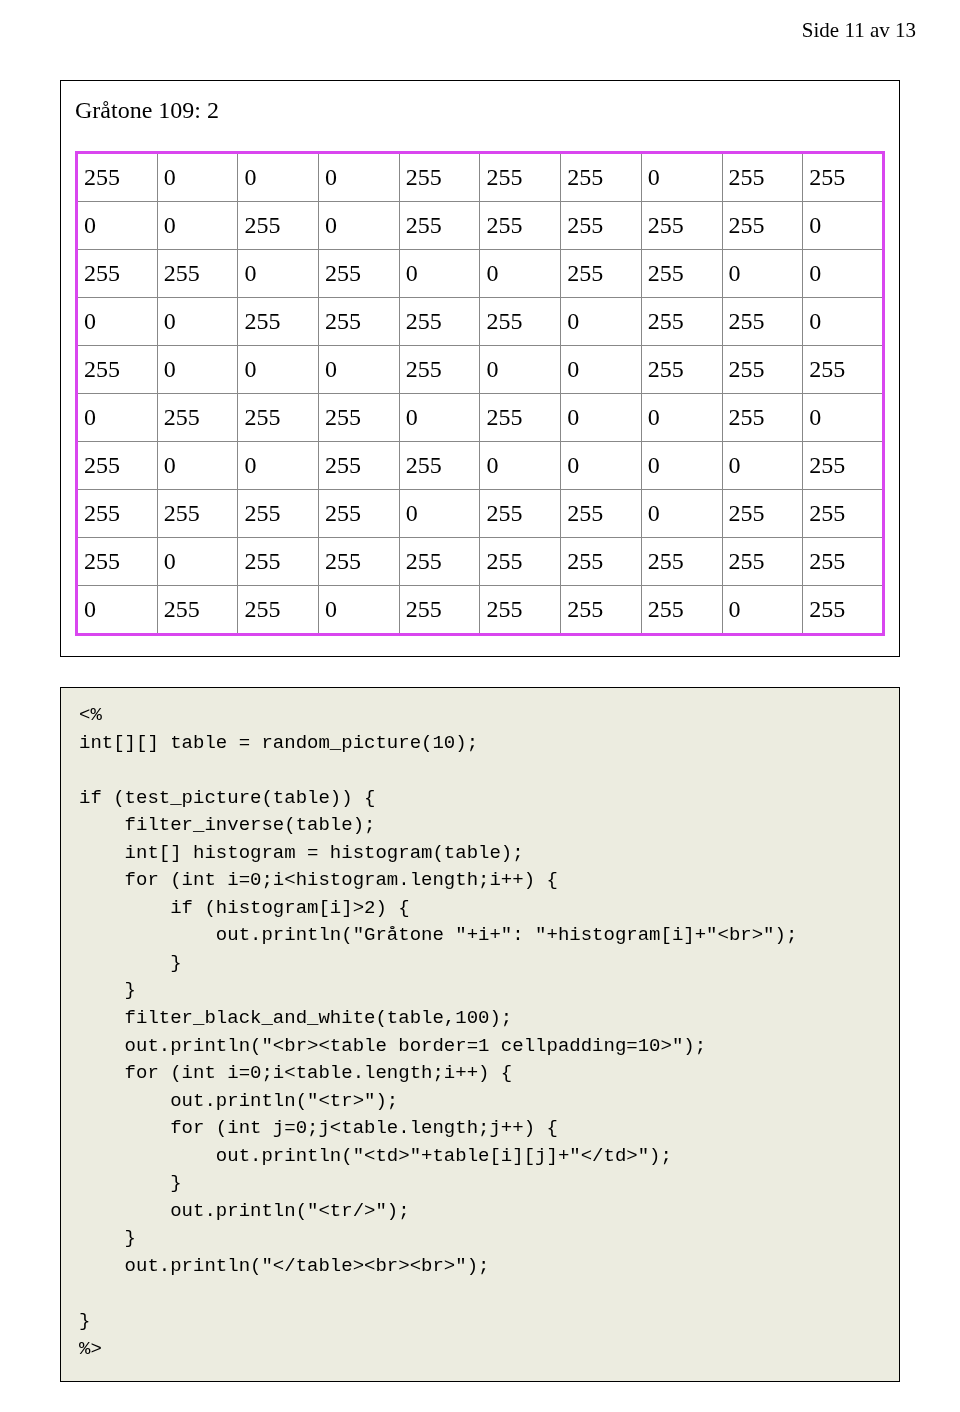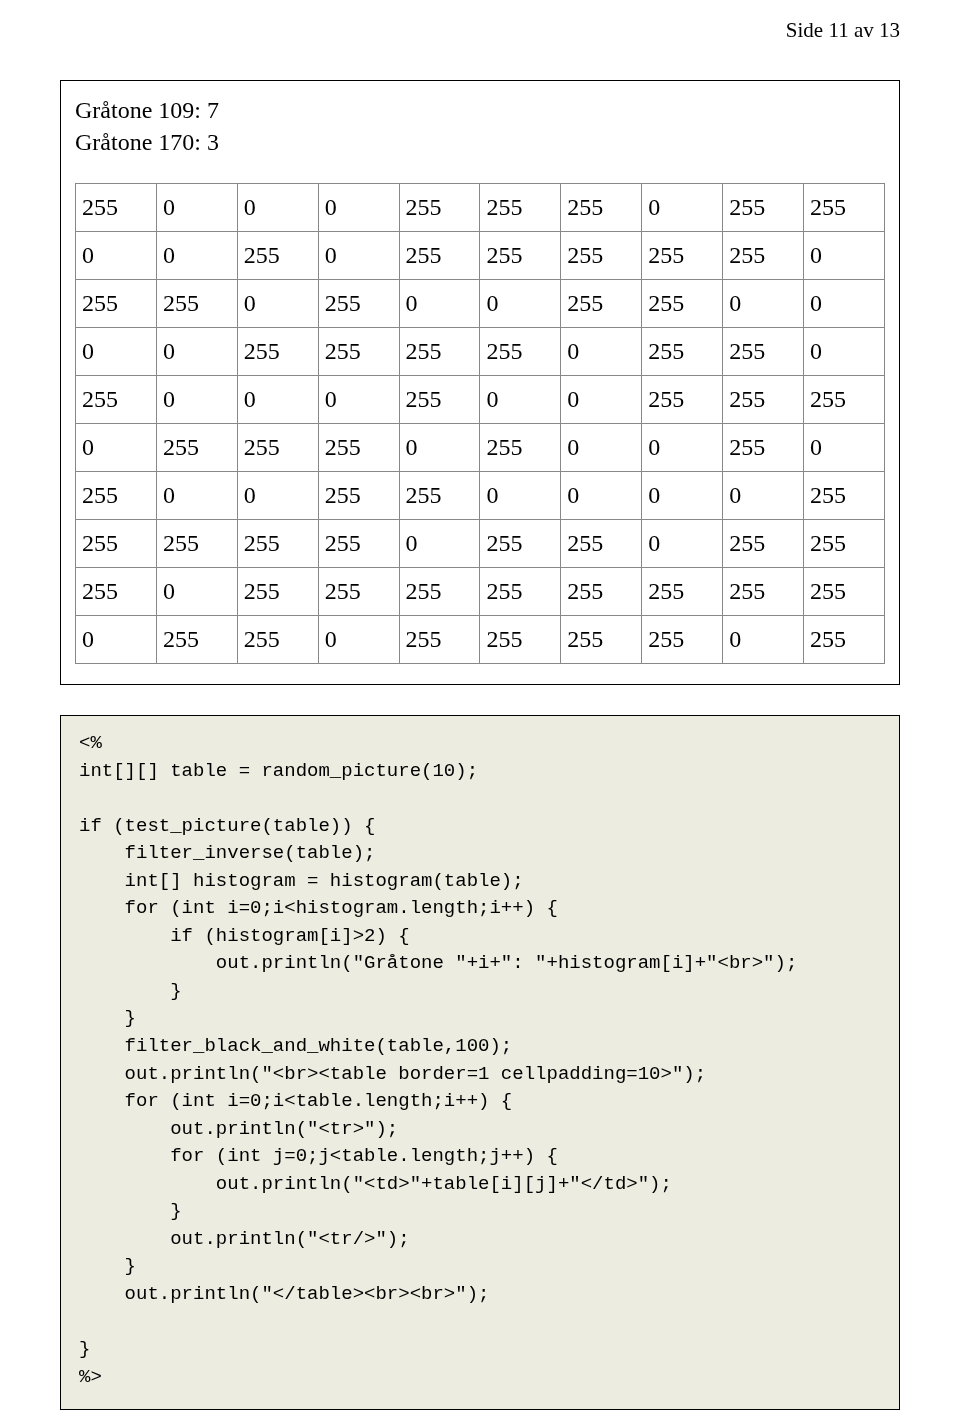--- a/index.html
+++ b/index.html
@@ -12,38 +12,38 @@
   .page {
     width: 960px;
     min-height: 1412px;
     padding: 20px 60px 40px 60px;
     box-sizing: border-box;
     position: relative;
   }
   .page-num {
     position: absolute;
     top: 18px;
-    right: 60px;
+    right: 44px;
     font-size: 21px;
   }
   .figure-box {
     margin-top: 60px;
     border: 1px solid #000;
     padding: 12px 14px 20px 14px;
     box-sizing: border-box;
   }
   .graytone-line {
     font-size: 24px;
     line-height: 1.25;
     margin: 2px 0;
   }
   .pixel-table {
     margin-top: 26px;
     border-collapse: collapse;
-    border: 1px solid #d946ef;
+    border: 3px solid #d946ef;
     width: 100%;
   }
   .pixel-table td {
     border: 1px solid #888;
     padding: 10px 6px;
     font-size: 24px;
     text-align: left;
     width: 10%;
   }
   .code-block {
@@ -60,22 +60,21 @@
 </style>
 </head>
 <body>
 
 <div class="page">
 
   <div class="page-num">Side 11 av 13</div>
 
   <div class="figure-box">
     <div id="graytone-container">
-        <div class="graytone-line">Gråtone 109: 7</div>
-        <div class="graytone-line">Gråtone 170: 3</div>
+        <div class="graytone-line">Gråtone 109: 2</div>
       </div>
     <table class="pixel-table">
       <tbody id="pixel-tbody">
           <tr>
             <td>255</td>
             <td>0</td>
             <td>0</td>
             <td>0</td>
             <td>255</td>
             <td>255</td>

